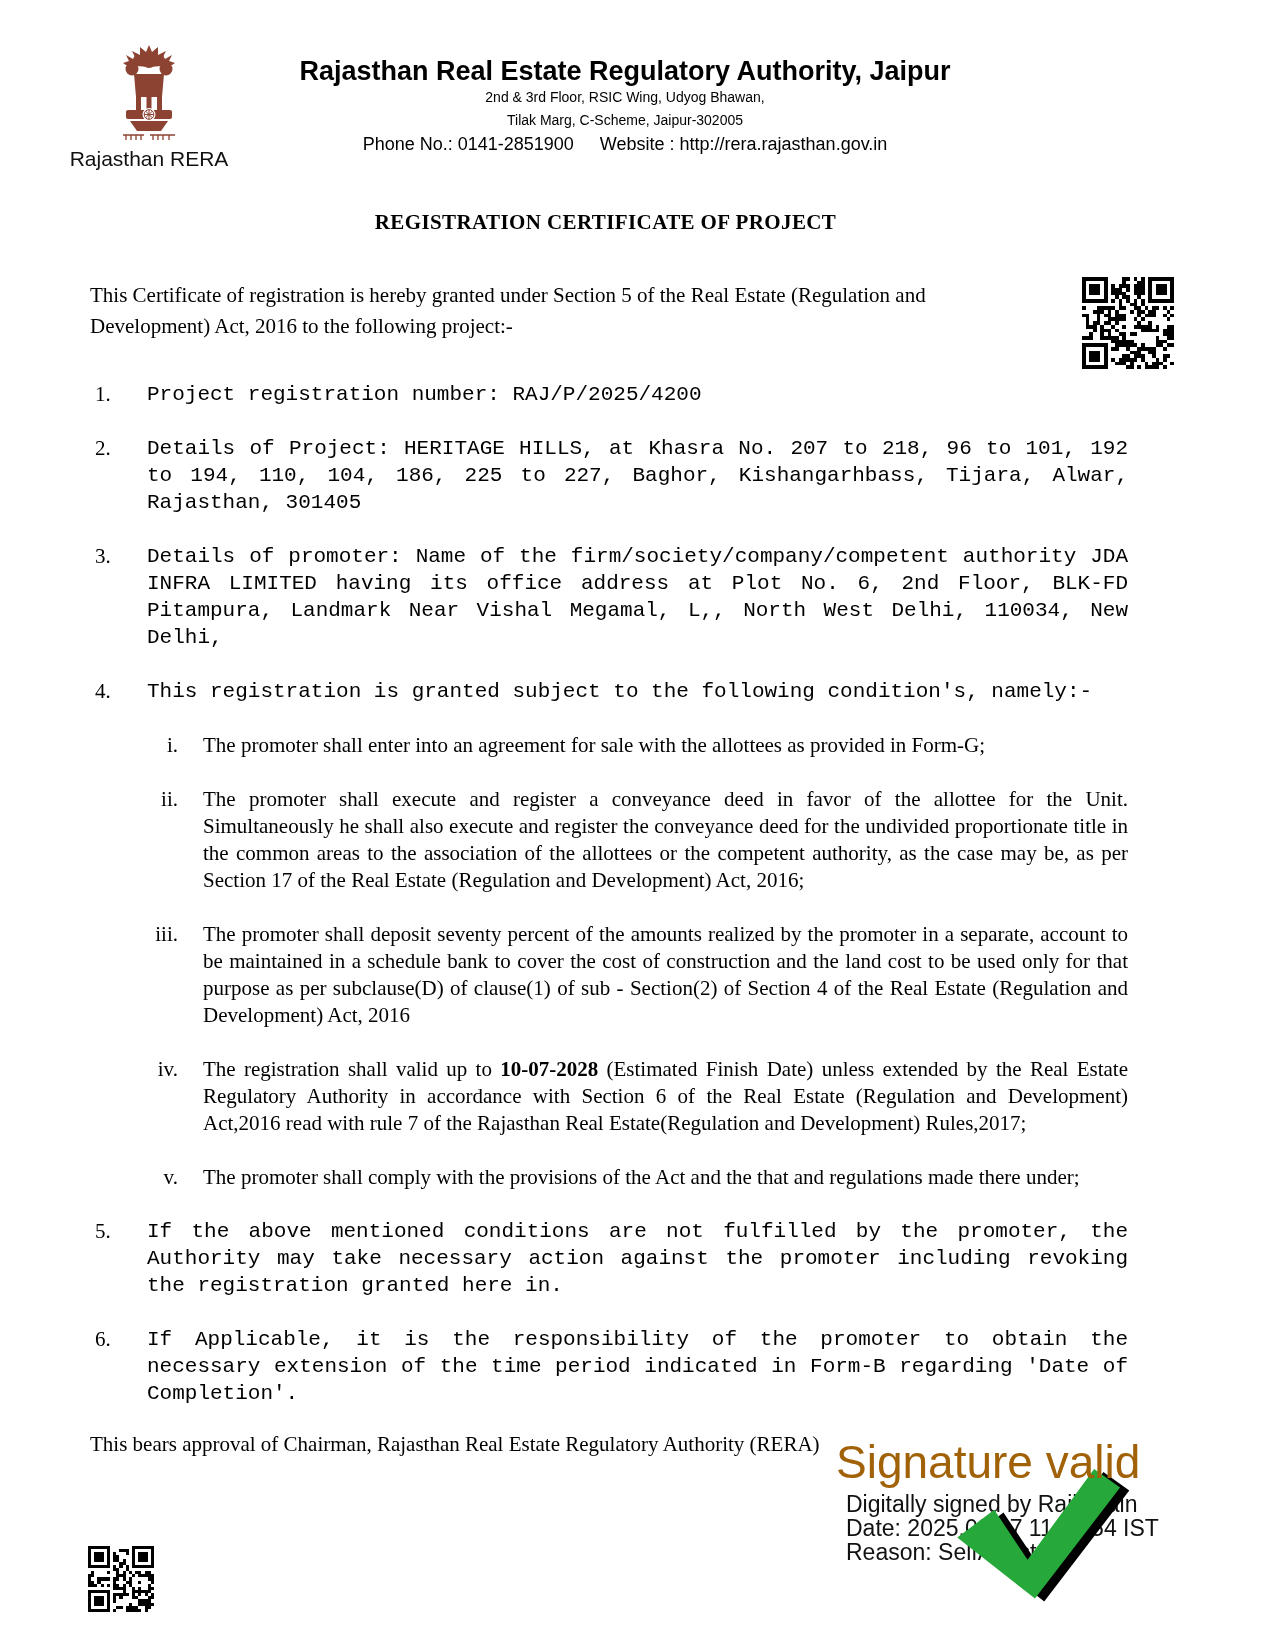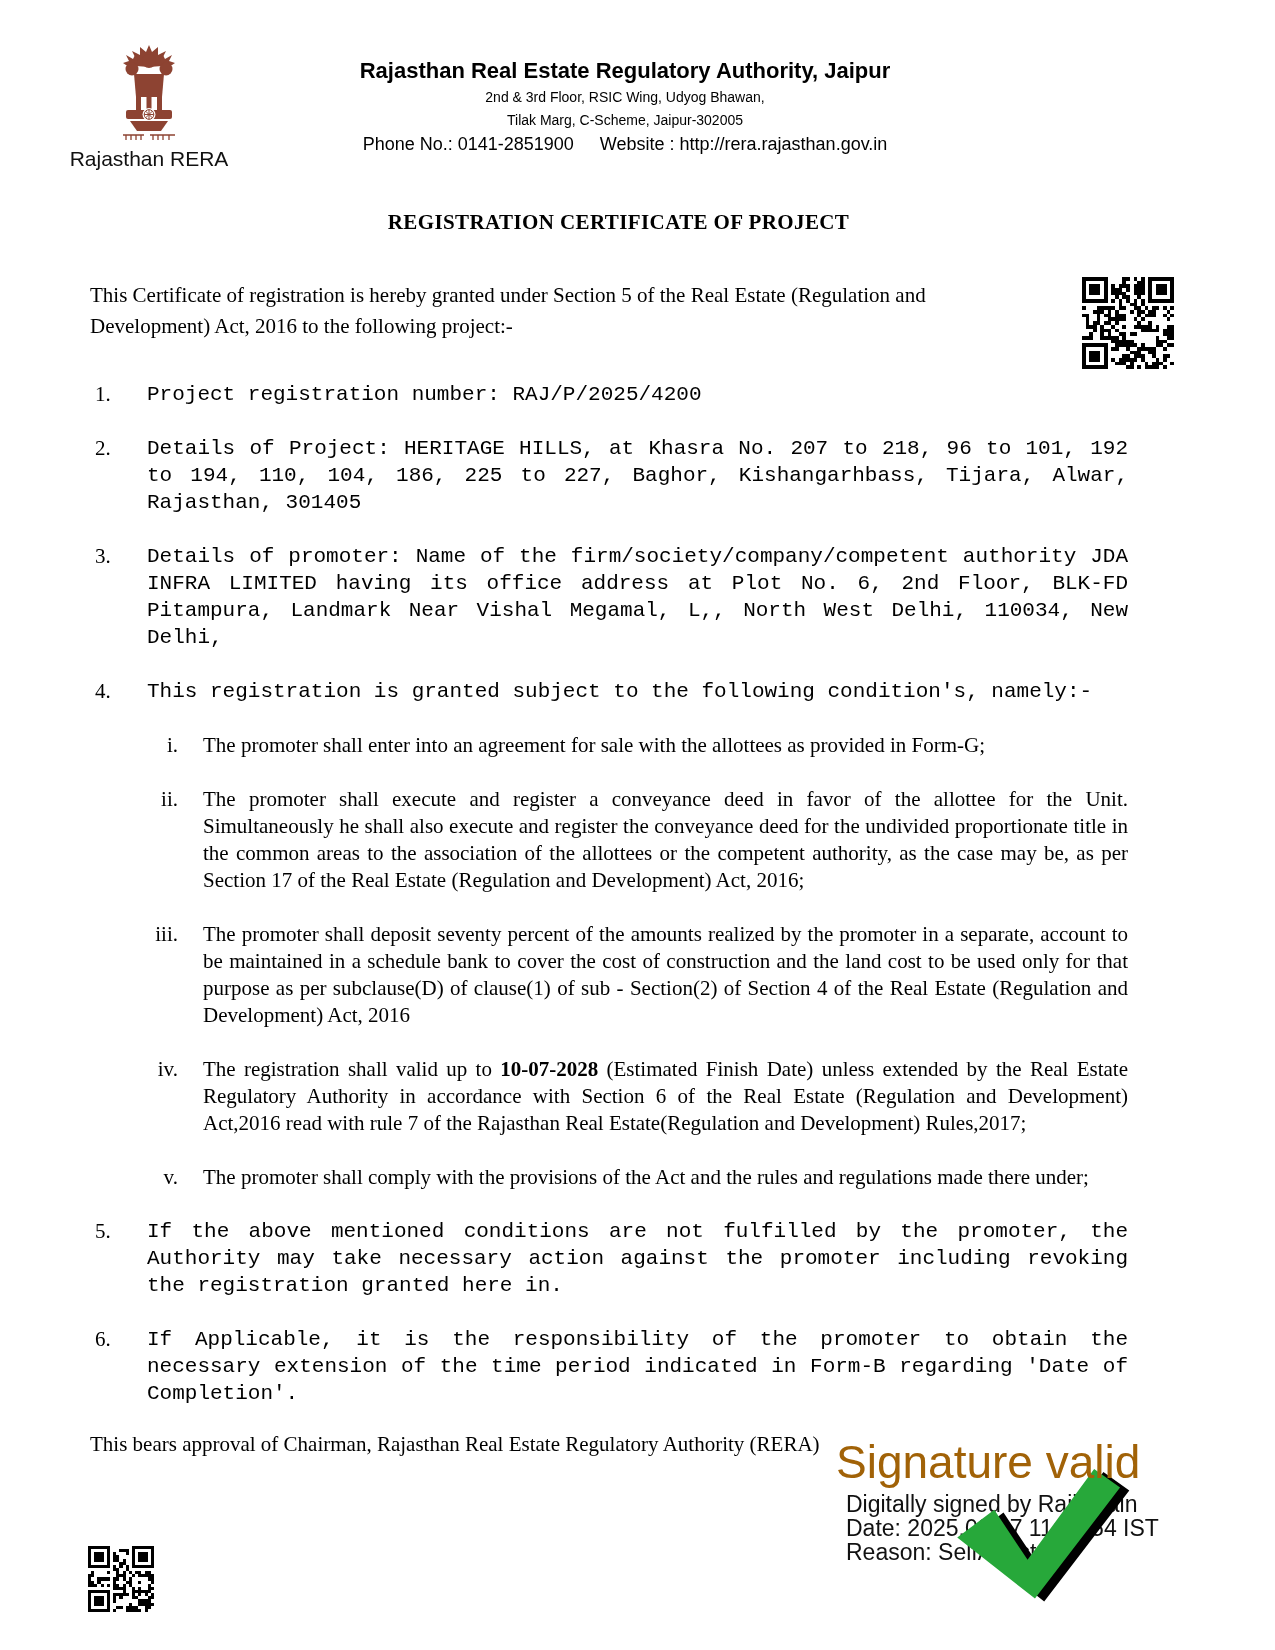--- a/index.html
+++ b/index.html
@@ -7,27 +7,27 @@
         font-family:"Liberation Serif", serif;color:#000;}
 
   
   .emblem-block{position:absolute;left:64px;top:44px;width:170px;text-align:center;}
   .emblem-block svg{display:block;margin:0 auto;}
   .motto-wrap{display:block;margin-top:1px;}
   .logo-caption{display:block;margin-top:5px;font-family:"Liberation Sans", sans-serif;
                 font-size:21px;color:#111;}
   .header-center{position:absolute;left:245px;top:56px;width:760px;text-align:center;
                  font-family:"Liberation Sans", sans-serif;}
-  .authority-name{font-size:22px;font-weight:bold;line-height:30px;margin:0;color:#000;}
+  .authority-name{font-size:27px;font-weight:bold;line-height:30px;margin:0;color:#000;}
   .addr{font-size:14px;line-height:23px;}
   .contact{font-size:18px;line-height:23px;margin-top:1px;}
   .contact .phone{margin-right:26px;}
 
   
-  .doc-title{position:absolute;left:101px;top:210px;width:1035px;text-align:center;
+  .doc-title{position:absolute;left:88px;top:210px;width:1035px;text-align:center;
              font-size:21px;font-weight:bold;letter-spacing:0.4px;}
   .intro{position:absolute;left:90px;top:280px;width:915px;font-size:21px;line-height:31px;}
 
   
   .qr-top{position:absolute;left:1082px;top:277px;width:92px;height:92px;}
   .qr-bottom{position:absolute;left:88px;top:1546px;width:66px;height:66px;}
 
   
   .list{position:absolute;left:90px;top:381px;width:1038px;font-size:21px;line-height:27px;}
   .item{display:flex;margin-bottom:27px;}
@@ -454,21 +454,21 @@
       <div class="cond">
         <span class="num">iii.</span>
         <span class="text">The promoter shall deposit seventy percent of the amounts realized by the promoter in a separate, account to be maintained in a schedule bank to cover the cost of construction and the land cost to be used only for that purpose as per subclause(D) of clause(1) of sub - Section(2) of Section 4 of the Real Estate (Regulation and Development) Act, 2016</span>
       </div>
       <div class="cond">
         <span class="num">iv.</span>
         <span class="text"><span>The registration shall valid up to </span><span class="bold">10-07-2028</span><span> (Estimated Finish Date) unless extended by the Real Estate Regulatory Authority in accordance with Section 6 of the Real Estate (Regulation and Development) Act,2016 read with rule 7 of the Rajasthan Real Estate(Regulation and Development) Rules,2017;</span></span>
       </div>
       <div class="cond">
         <span class="num">v.</span>
-        <span class="text">The promoter shall comply with the provisions of the Act and the rules and regulations made there under;</span>
+        <span class="text">The promoter shall comply with the provisions of the Act and the that and regulations made there under;</span>
       </div>
     </div>
 
     <div class="item">
       <span class="num">5.</span>
       <span class="text just">If the above mentioned conditions are not fulfilled by the promoter, the Authority may take necessary action against the promoter including revoking the registration granted here in.</span>
     </div>
 
     <div class="item">
       <span class="num">6.</span>

